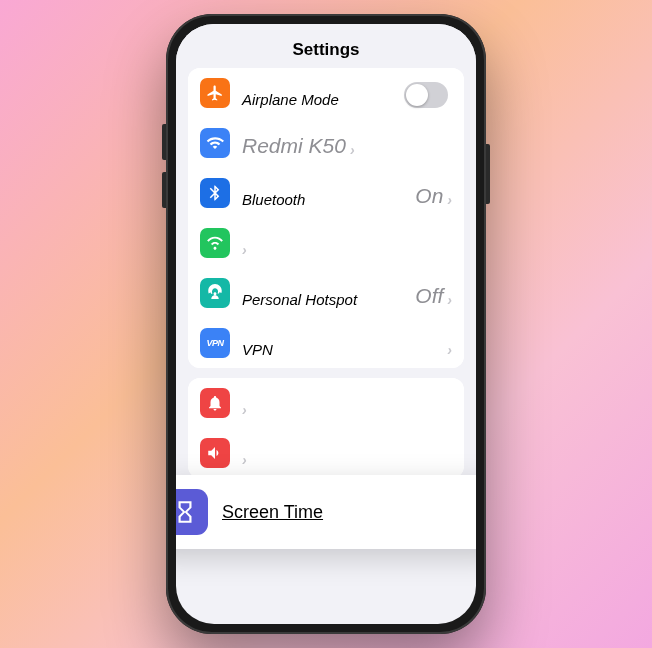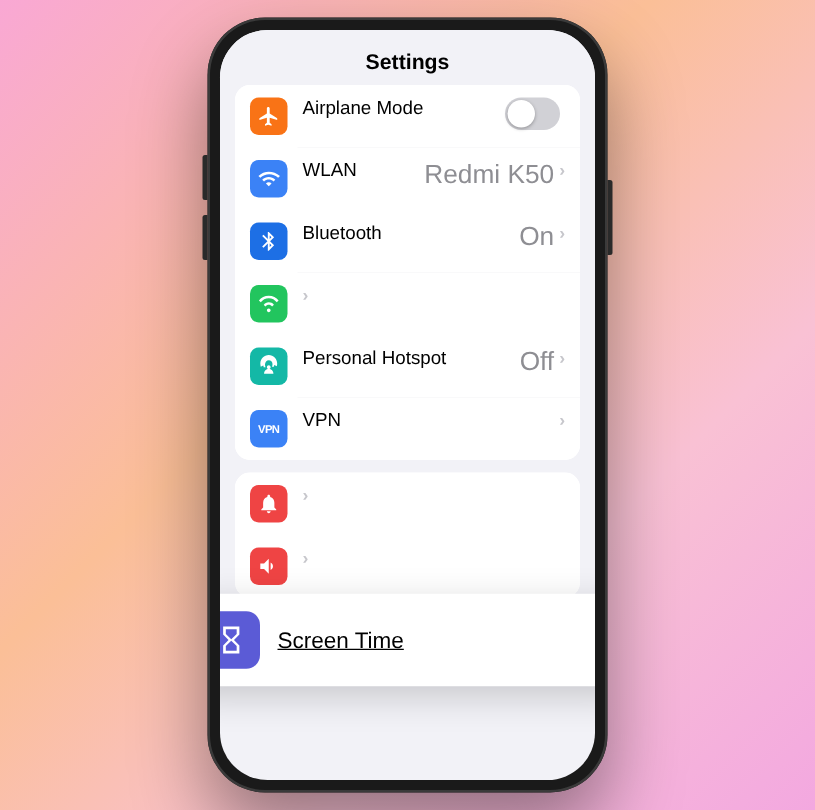--- a/index.html
+++ b/index.html
@@ -88,25 +88,26 @@
 
     .settings-section {
       background: #fff;
       border-radius: 12px;
       margin-bottom: 10px;
       overflow: hidden;
     }
 
     .settings-row {
       display: flex;
-      align-items: flex-start;
+      align-items: flex-end;
       padding: 10px 12px;
       background: #fff;
       position: relative;
       min-height: 44px;
+      font-style: italic;
     }
 
     .settings-row:not(:last-child)::after {
       content: '';
       position: absolute;
       bottom: 0;
       left: 50px;
       right: 0;
       height: 0.5px;
       background: #e5e5ea;
@@ -250,21 +251,20 @@
               <div class="toggle-knob"></div>
             </div>
           </div>
 
           <div class="settings-row">
             <div class="icon-wrap bg-blue">
               <svg viewBox="0 0 24 24" fill="white">
                 <path d="M1 9l2 2c5.07-5.07 13.93-5.07 19 0l2-2C16.93 2.93 7.08 2.93 1 9zm8 8l3 3 3-3c-1.65-1.66-4.34-1.66-6 0zm-4-4l2 2c2.76-2.76 7.24-2.76 10 0l2-2C15.14 9.14 8.87 9.14 5 13z"></path>
               </svg>
             </div>
-            <span class="row-label">WLAN</span>
             <span class="row-value">Redmi K50</span>
             <span class="chevron">›</span>
           </div>
 
           <div class="settings-row">
             <div class="icon-wrap bg-blue-dark">
               <svg viewBox="0 0 24 24" fill="white">
                 <path d="M17.71 7.71L12 2h-1v7.59L6.41 5 5 6.41 10.59 12 5 17.59 6.41 19 11 14.41V22h1l5.71-5.71-4.3-4.29 4.3-4.29zM13 5.83l1.88 1.88L13 9.59V5.83zm1.88 10.46L13 18.17v-3.76l1.88 1.88z"></path>
               </svg>
             </div>

